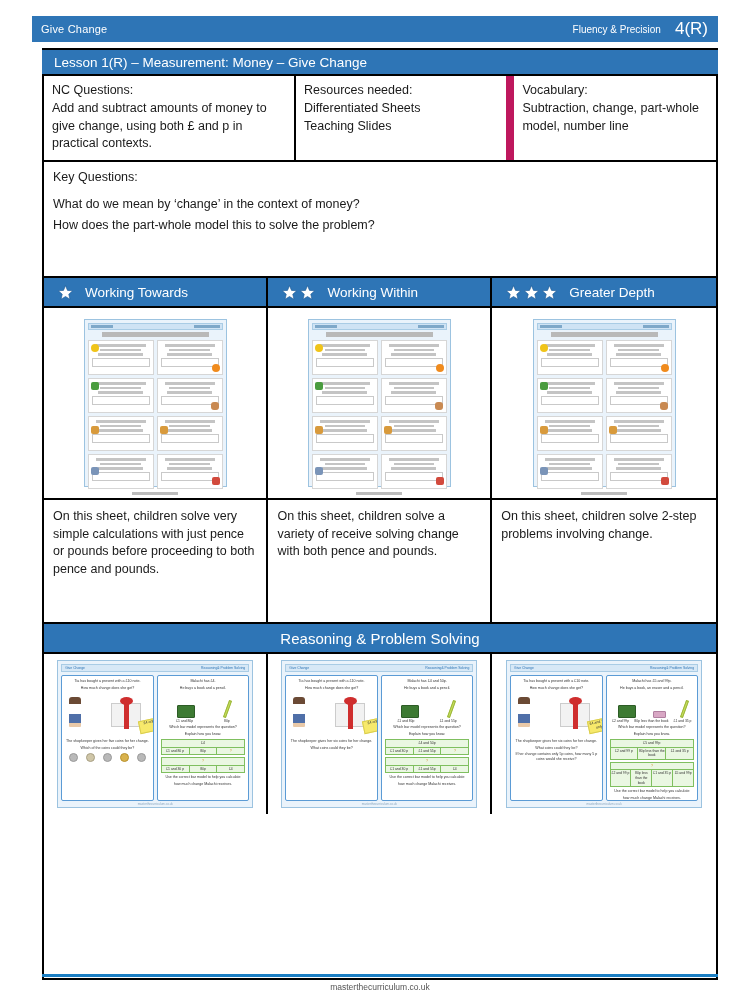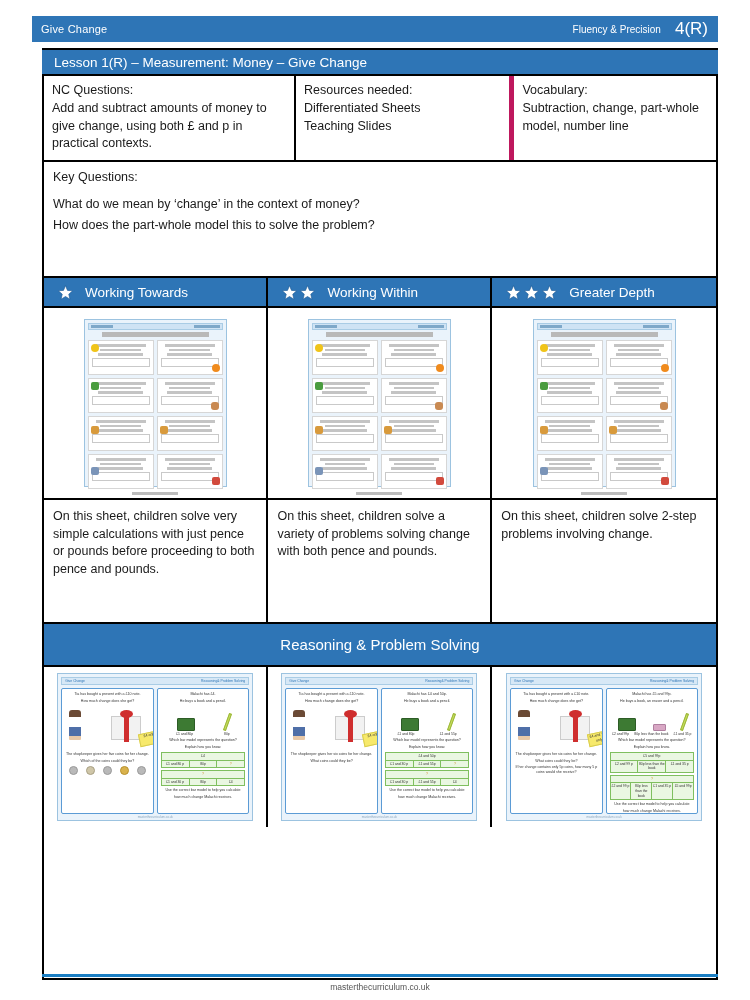--- a/index.html
+++ b/index.html
@@ -37,21 +37,21 @@
     display:flex; align-items:center; padding-left:12px;
     font-size:13.5px; border-bottom:2px solid #000;
     border-top:2px solid #000;
     margin:-2px -2px 0 -2px;
   }
 
   
   .info-row{ display:flex; border-bottom:2px solid #000; }
   .info-cell{ padding:6px 8px 8px 8px; font-size:12.5px; line-height:1.38; }
   .info-cell.c1{ width:37.5%; border-right:2px solid #000; }
-  .info-cell.c2{ width:32.5%; border-right:5px solid #be185d; }
+  .info-cell.c2{ width:32.5%; border-right:8px solid #be185d; }
   .info-cell.c3{ width:30%; }
   .info-cell .ttl{ display:block; margin-bottom:1px; }
   .info-cell .bdy{ display:block; }
 
   .band{ padding:7px 9px; font-size:12.5px; line-height:1.42; border-bottom:2px solid #000; }
   .band.activity{ height:80px; }
   .band.keyq{ height:116px; }
   .keyq .kq-label{ display:block; margin-bottom:9px; }
   .keyq .kq-item{ display:block; margin-bottom:3px; }
 
@@ -112,21 +112,21 @@
 
   
   .desc-row{ display:flex; border-bottom:2px solid #000; height:124px; }
   .desc-cell{ padding:8px 9px; font-size:12.5px; line-height:1.4; }
   .desc-cell:nth-child(1){ width:33.4%; border-right:2px solid #000; }
   .desc-cell:nth-child(2){ width:33.3%; border-right:2px solid #000; }
   .desc-cell:nth-child(3){ width:33.3%; }
 
   
   .reason-head{
-    height:43px; background:#2E75B6; color:#fff;
+    height:30px; background:#2E75B6; color:#fff;
     display:flex; align-items:center; justify-content:center;
     font-size:15px; border-bottom:2px solid #000;
   }
 
   
   .reason-row{ display:flex; height:160px; }
   .reason-cell{ display:flex; align-items:center; justify-content:center; }
   .reason-cell:nth-child(1){ width:33.4%; border-right:2px solid #000; }
   .reason-cell:nth-child(2){ width:33.3%; border-right:2px solid #000; }
   .reason-cell:nth-child(3){ width:33.3%; }
@@ -476,21 +476,21 @@
             </div>
         </div>
         <div class="ws-foot"></div>
       </div>
     </div>
   </div>
 
   <div class="desc-row">
     <div class="desc-cell">On this sheet, children solve very simple calculations with just pence or pounds before proceeding to both
 pence and pounds.</div>
-    <div class="desc-cell">On this sheet, children solve a variety of problems solving change with both
+    <div class="desc-cell">On this sheet, children solve a variety of receive solving change with both
 pence and pounds.</div>
     <div class="desc-cell">On this sheet, children solve 2-step problems involving change.</div>
   </div>
 
   <div class="reason-head">Reasoning &amp; Problem Solving</div>
 
   <div class="reason-row">
 
     <div class="reason-cell">
       <div class="slide">

